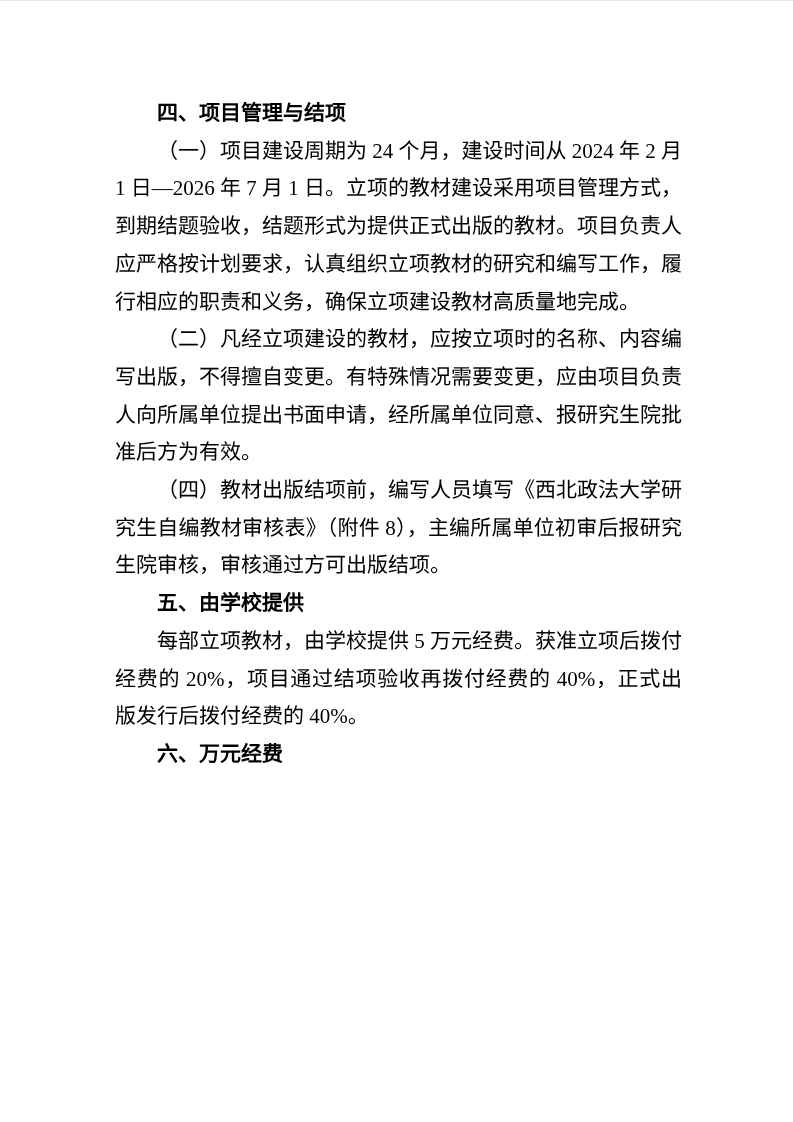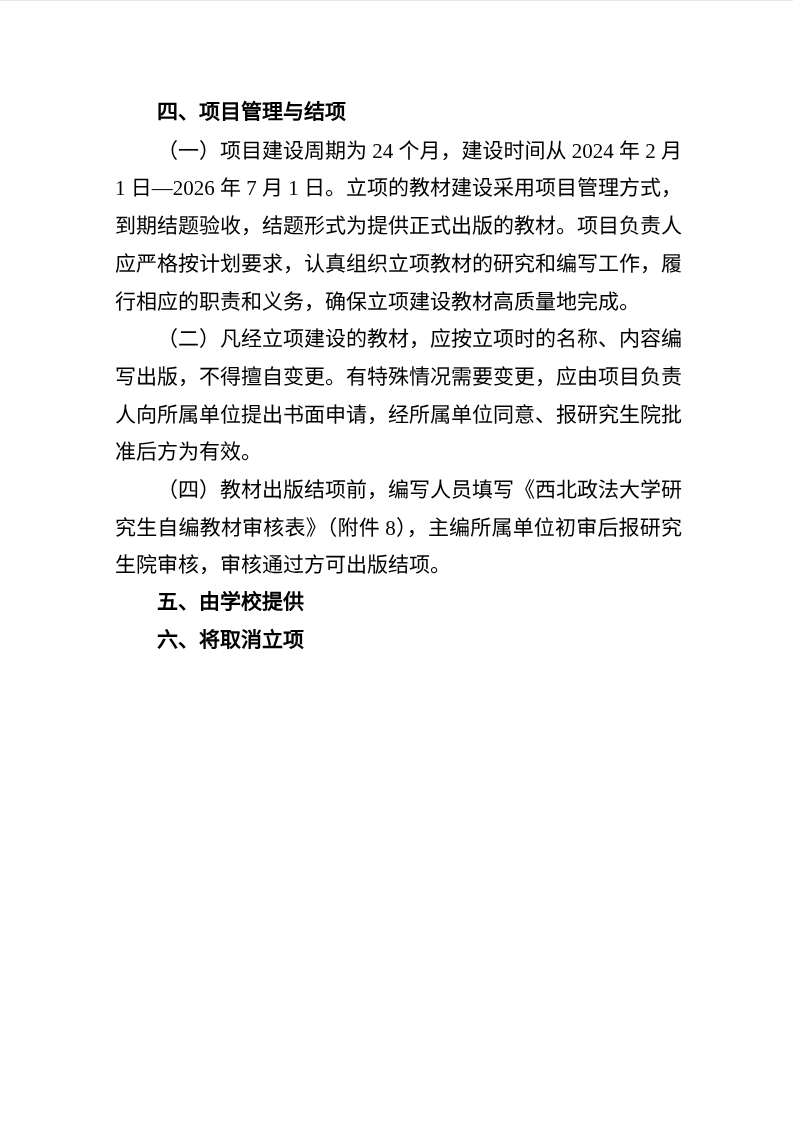--- a/index.html
+++ b/index.html
@@ -28,32 +28,33 @@
     line-height: 37.7px;
     text-align: justify;
   }
   .doc p {
     margin: 0;
     text-indent: 2em;
   }
   .doc .heading {
     margin: 0;
     text-indent: 2em;
-    font-family: Liberation Mono, monospace;
+    font-family: Liberation Serif, serif;
     font-weight: 700;
     font-size: 21px;
     line-height: 37.7px;
     text-align: left;
   }
 </style>
 </head>
 <body>
 
 <div class="page">
   <div class="doc">
     <p class="heading">四、项目管理与结项</p>
     <p>（一）项目建设周期为 24 个月，建设时间从 2024 年 2 月 1 日—2026 年 7 月 1 日。立项的教材建设采用项目管理方式，到期结题验收，结题形式为提供正式出版的教材。项目负责人应严格按计划要求，认真组织立项教材的研究和编写工作，履行相应的职责和义务，确保立项建设教材高质量地完成。</p>
     <p>（二）凡经立项建设的教材，应按立项时的名称、内容编写出版，不得擅自变更。有特殊情况需要变更，应由项目负责人向所属单位提出书面申请，经所属单位同意、报研究生院批准后方为有效。</p>
     <p>（四）教材出版结项前，编写人员填写《西北政法大学研究生自编教材审核表》（附件 8），主编所属单位初审后报研究生院审核，审核通过方可出版结项。</p>
     <p class="heading">五、由学校提供</p>
-    <p class="heading">六、将取消立项</p>
+    <p>每部立项教材，由学校提供 5 万元经费。获准立项后拨付经费的 20%，项目通过结项验收再拨付经费的 40%，正式出版发行后拨付经费的 40%。</p>
+    <p class="heading">六、万元经费</p>
   </div>
 </div>
 
 </body></html>

